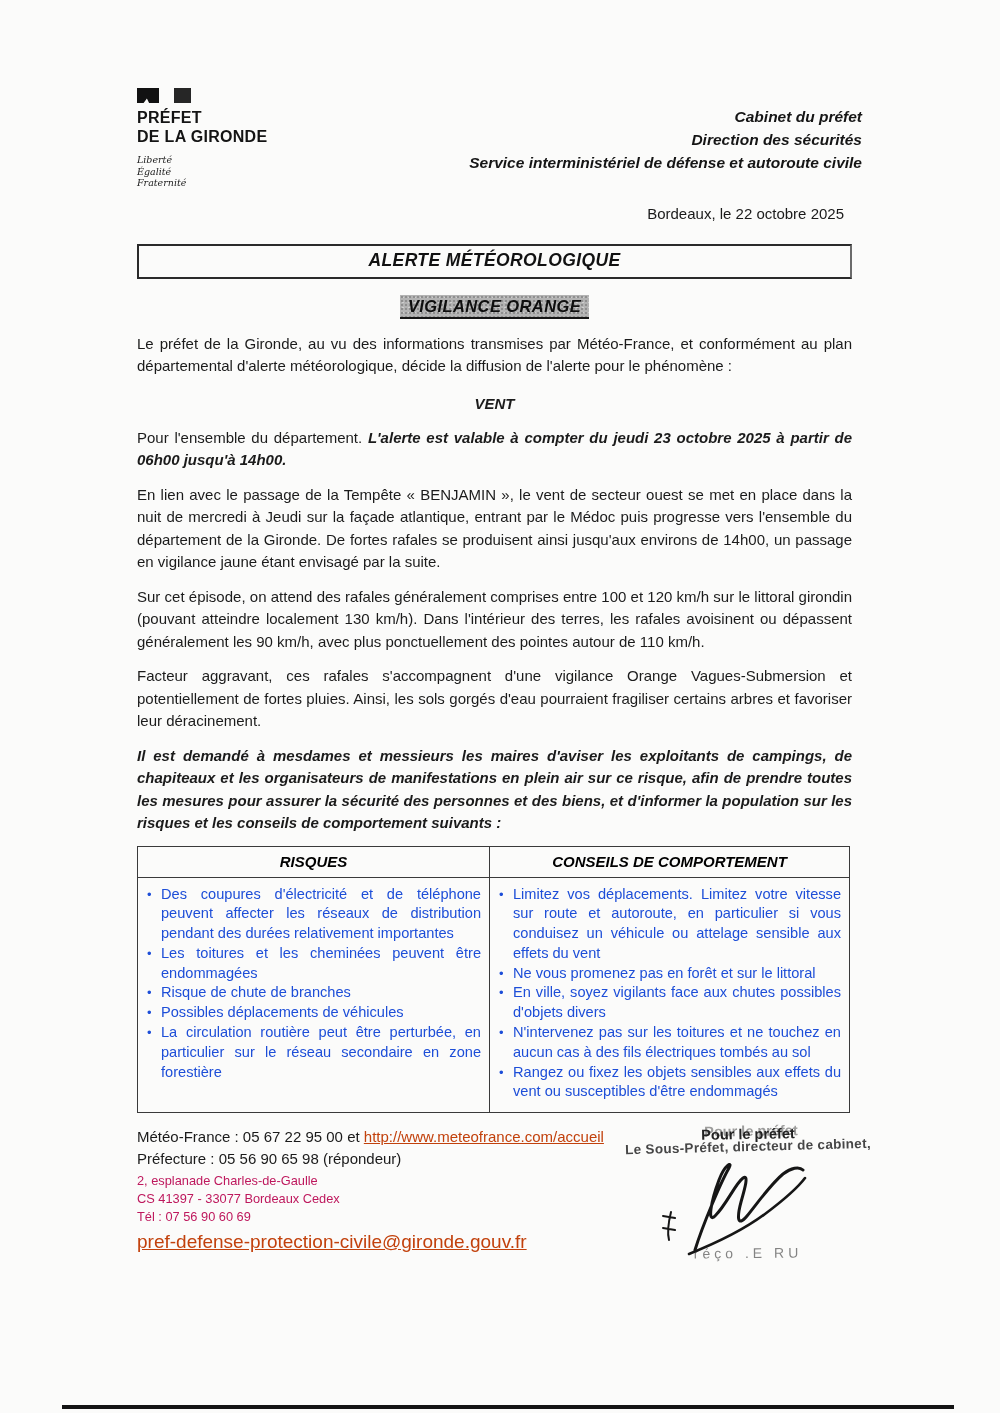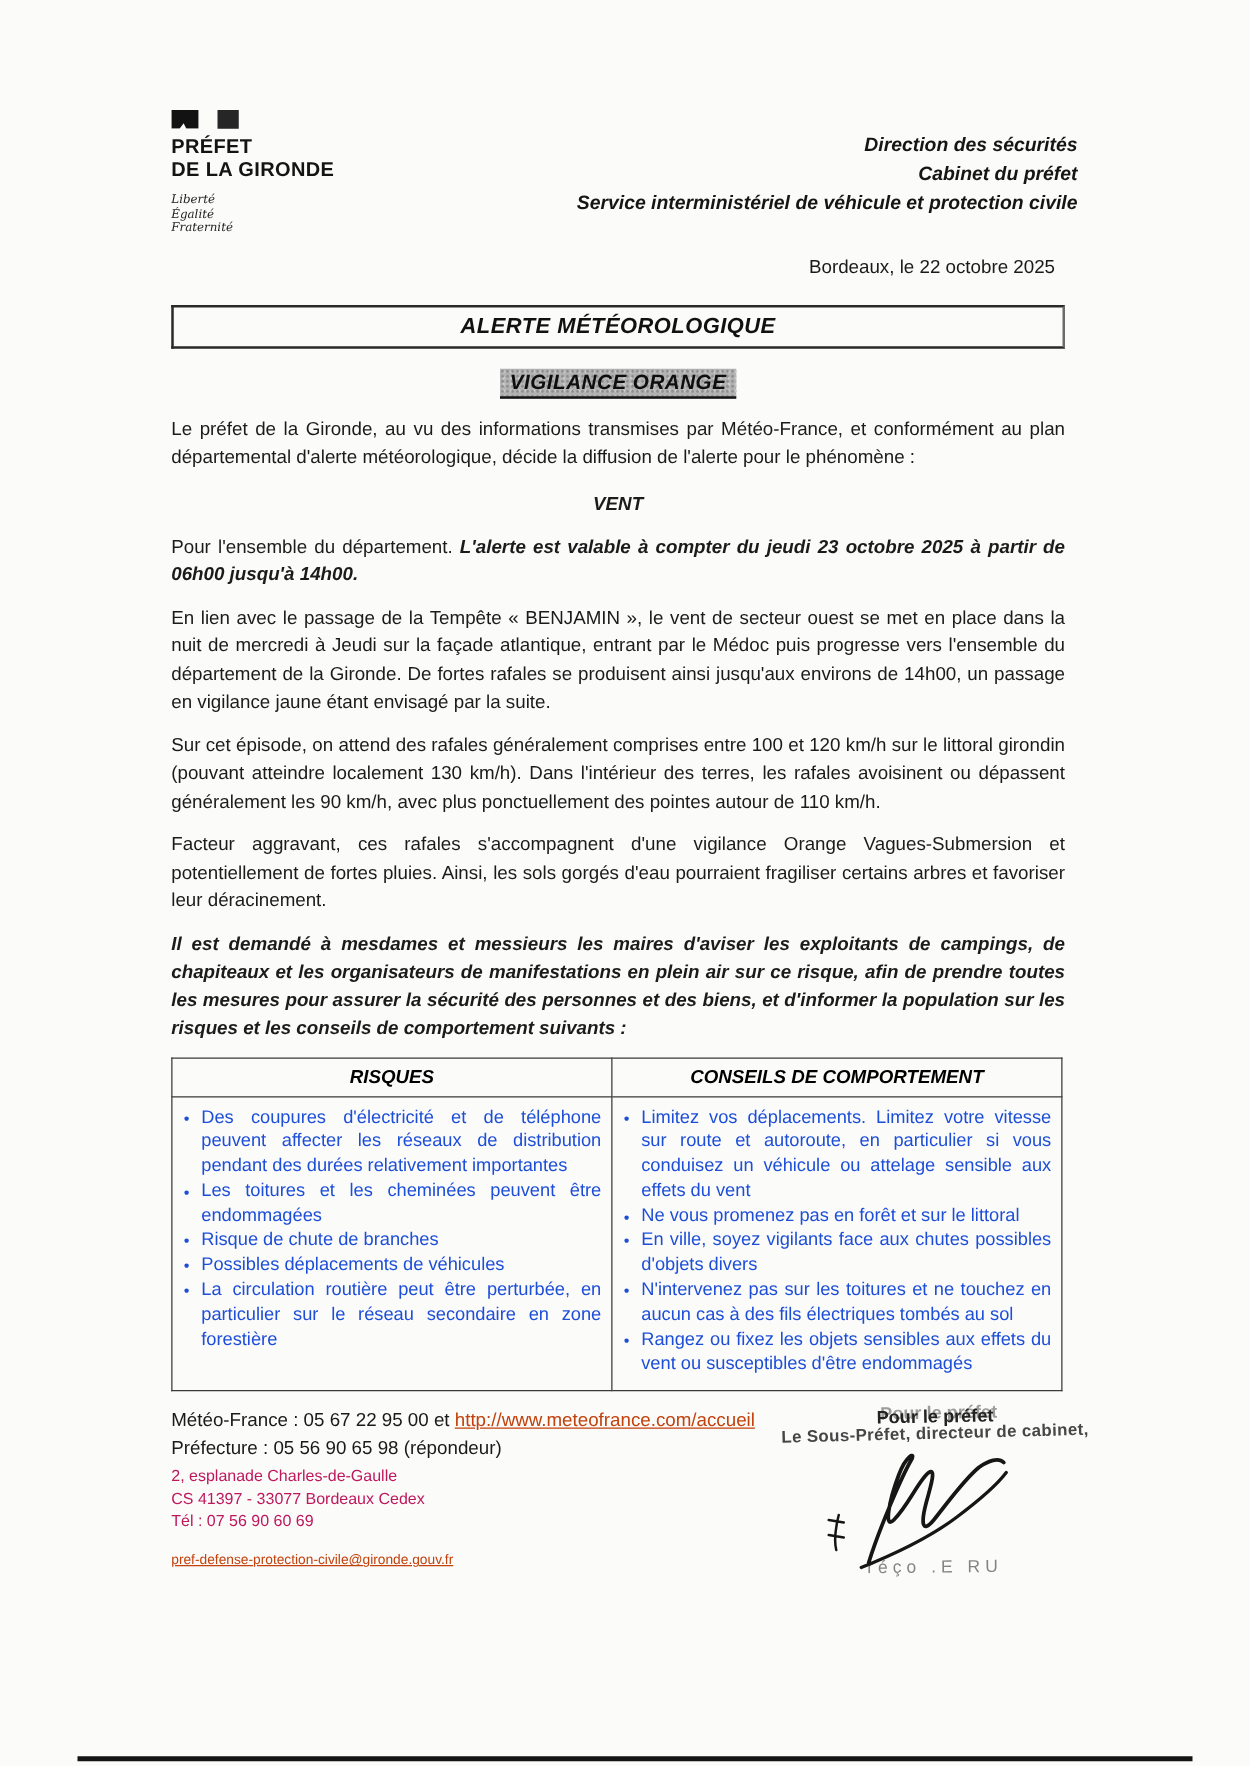--- a/index.html
+++ b/index.html
@@ -64,21 +64,21 @@
     position: relative; padding-left: 19px;
     font-size: 14.6px; line-height: 19.8px; text-align: justify; color: #1d4ed8;
   }
   ul.cell-list li::before { content: "•"; position: absolute; left: 5px; top: 0; font-size: 13px; }
 
   
   .footer { margin-top: 13px; }
   .footer-line { font-size: 15px; line-height: 22px; color: #1a1a1a; }
   .doc-link { color: #c2410c; text-decoration: underline; cursor: pointer; }
   .address { margin-top: 2px; font-size: 12.8px; line-height: 18px; color: #be185d; }
-  .email-line { margin-top: 16px; font-size: 11px; }
+  .email-line { margin-top: 5px; font-size: 19px; }
 
   
   .signature-block { position: absolute; left: 598px; top: 1126px; width: 300px; text-align: center; }
   .sig-l1 { font-size: 14.5px; font-weight: bold; color: #222; text-shadow: 3px -3px 0 rgba(40,40,40,.45); transform: rotate(-1deg); }
   .sig-l2 { font-size: 13.5px; font-weight: bold; color: #333; margin-top: -3px; transform: rotate(-1.5deg); letter-spacing: .3px; opacity: .9; }
   .sig-svg { display: block; margin: 0 auto; }
   .stamp-name { font-size: 14px; letter-spacing: 4px; color: #222; opacity: .55; margin-top: -14px; transform: rotate(-.5deg); }
 
   .bottom-scan-line { position: absolute; left: 62px; bottom: 4px; width: 892px; height: 4px; background: #141414; }
 </style>
@@ -96,23 +96,23 @@
         </div>
         <div class="agency-line">PRÉFET</div>
         <div class="agency-line">DE LA GIRONDE</div>
         <div class="motto">
           <div>Liberté</div>
           <div>Égalité</div>
           <div>Fraternité</div>
         </div>
       </div>
       <div class="office-col">
+        <div>Cabinet du préfet</div>
         <div>Direction des sécurités</div>
-        <div>Cabinet du préfet</div>
-        <div>Service interministériel de véhicule et protection civile</div>
+        <div>Service interministériel de défense et autoroute civile</div>
       </div>
     </div>
 
     <div class="dateline">Bordeaux, le 22 octobre 2025</div>
 
     <div class="title-box">
       <h1>ALERTE MÉTÉOROLOGIQUE</h1>
     </div>
 
     <div class="vigilance-row">

